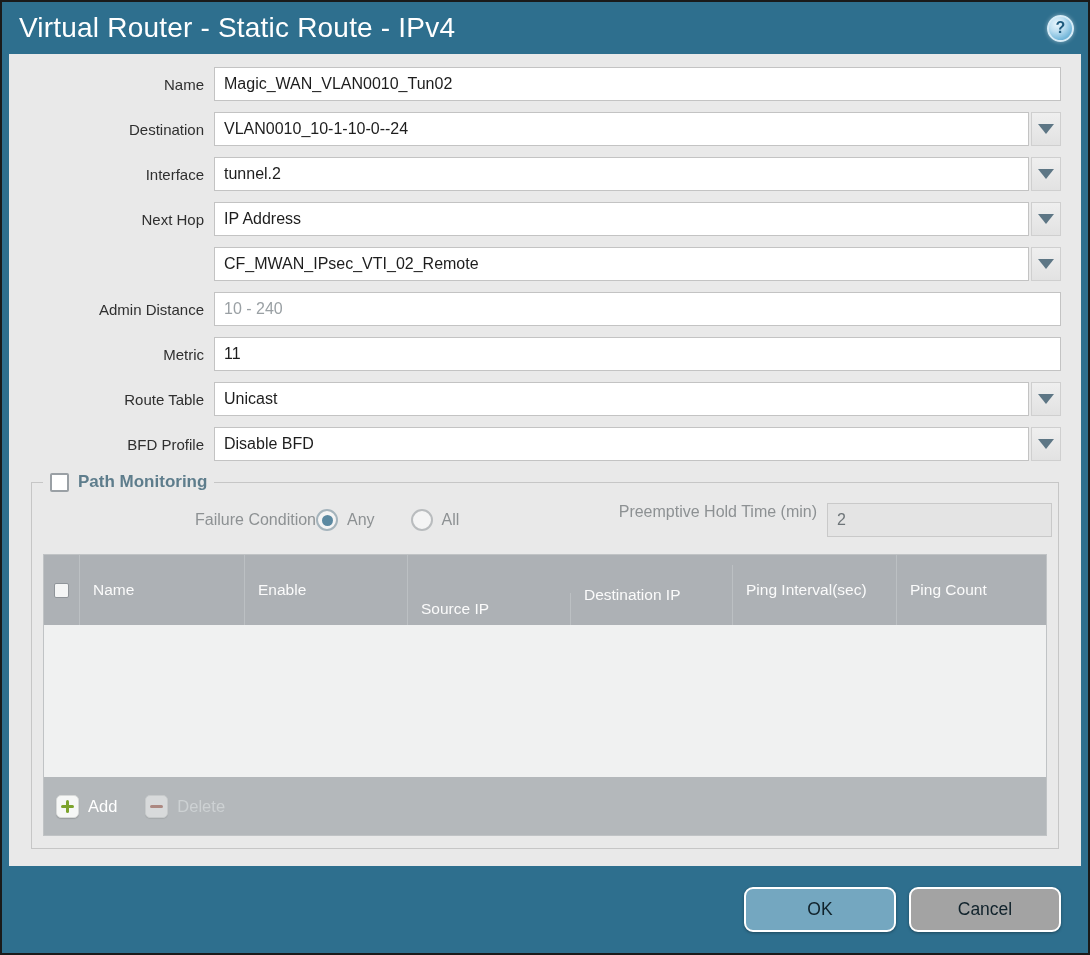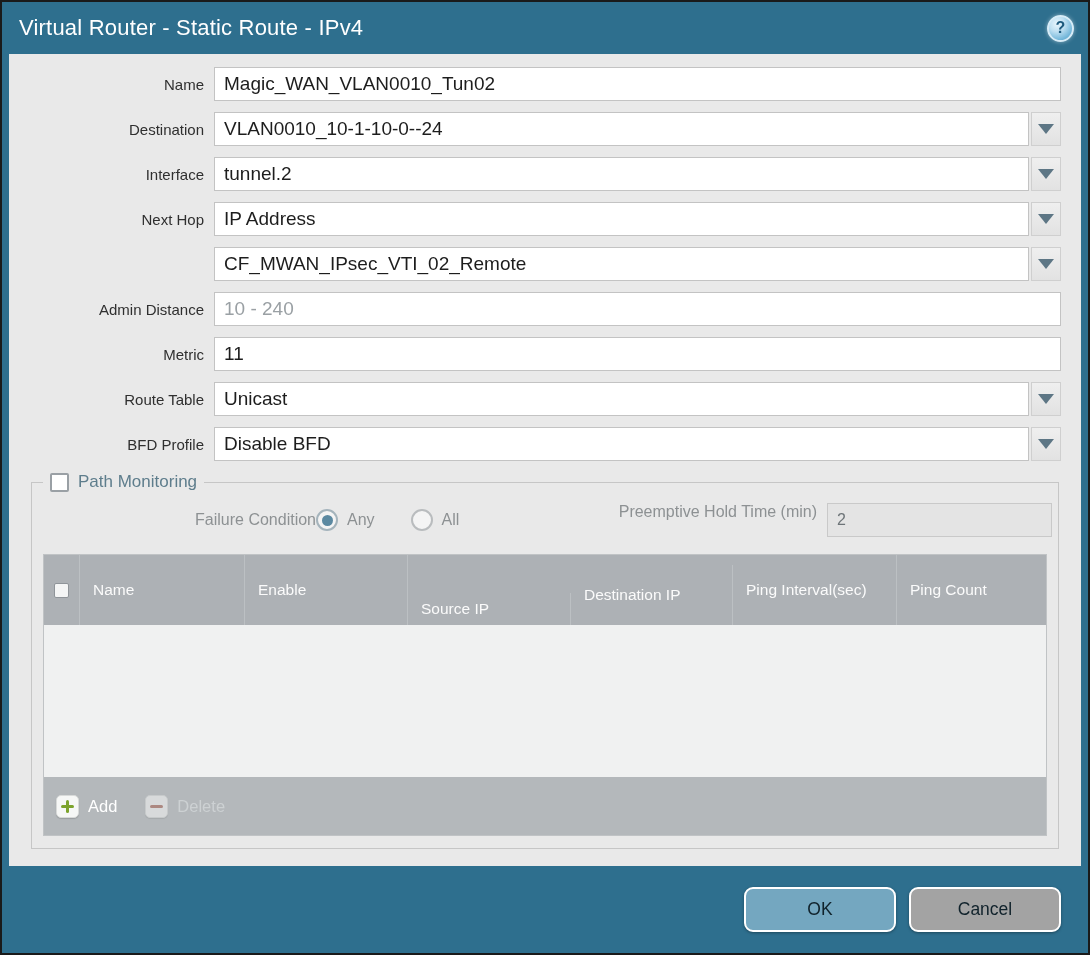--- a/index.html
+++ b/index.html
@@ -19,21 +19,21 @@
     overflow: hidden;
   }
 
   
   .titlebar {
     height: 52px; flex: 0 0 52px;
     display: flex; align-items: center;
     padding: 0 14px 0 17px;
     color: #ffffff;
   }
-  .titlebar .title { font-size: 22px; font-weight: 400; letter-spacing: .2px; }
+  .titlebar .title { font-size: 28px; font-weight: 400; letter-spacing: .2px; }
   .help-btn {
     margin-left: auto;
     width: 27px; height: 27px; border-radius: 50%;
     background: radial-gradient(circle at 35% 30%, #eaf6fd 0%, #bfe0f2 35%, #6fb4d8 75%, #4a93bb 100%);
     border: 2px solid #d7ecf7;
     color: #1d5a7e; font-weight: bold; font-size: 16px;
     display: flex; align-items: center; justify-content: center;
     cursor: pointer;
     box-shadow: 0 0 4px rgba(255,255,255,.45);
   }
@@ -57,21 +57,21 @@
     text-align: right; padding-right: 10px;
     font-size: 15px; color: #2f2f2f;
     white-space: nowrap;
   }
   .field { flex: 1 1 auto; display: flex; height: 34px; }
   .field input {
     flex: 1 1 auto; height: 34px;
     border: 1px solid #c3c3c3;
     background: #ffffff;
     font-family: "Liberation Sans", sans-serif;
-    font-size: 19px; color: #1d1d1d;
+    font-size: 16px; color: #1d1d1d;
     padding: 0 9px;
     outline: none;
     min-width: 0;
   }
   .field input::placeholder { color: #9aa0a4; }
   .dd-btn {
     flex: 0 0 30px; width: 30px; height: 34px;
     margin-left: 2px;
     background: linear-gradient(#efefef, #e2e2e2);
     border: 1px solid #cfcfcf;
@@ -88,21 +88,21 @@
   
   fieldset.pm {
     margin: 3px 22px 0 22px;
     border: 1px solid #c6c6c6;
     padding: 0 6px 12px 6px;
     color: #8d9193;
   }
   fieldset.pm legend {
     margin-left: 5px; padding: 0 7px;
     display: flex; align-items: center; gap: 9px;
-    font-size: 17px; font-weight: normal; color: #5e7d8c;
+    font-size: 17px; font-weight: bold; color: #5e7d8c;
   }
   .cbx {
     display: inline-block; width: 19px; height: 19px;
     background: #ffffff; border: 2px solid #9aa0a5;
     border-radius: 2px; cursor: pointer;
   }
 
   .pm-cond-row {
     display: flex; align-items: center;
     margin-top: 10px; height: 36px;

